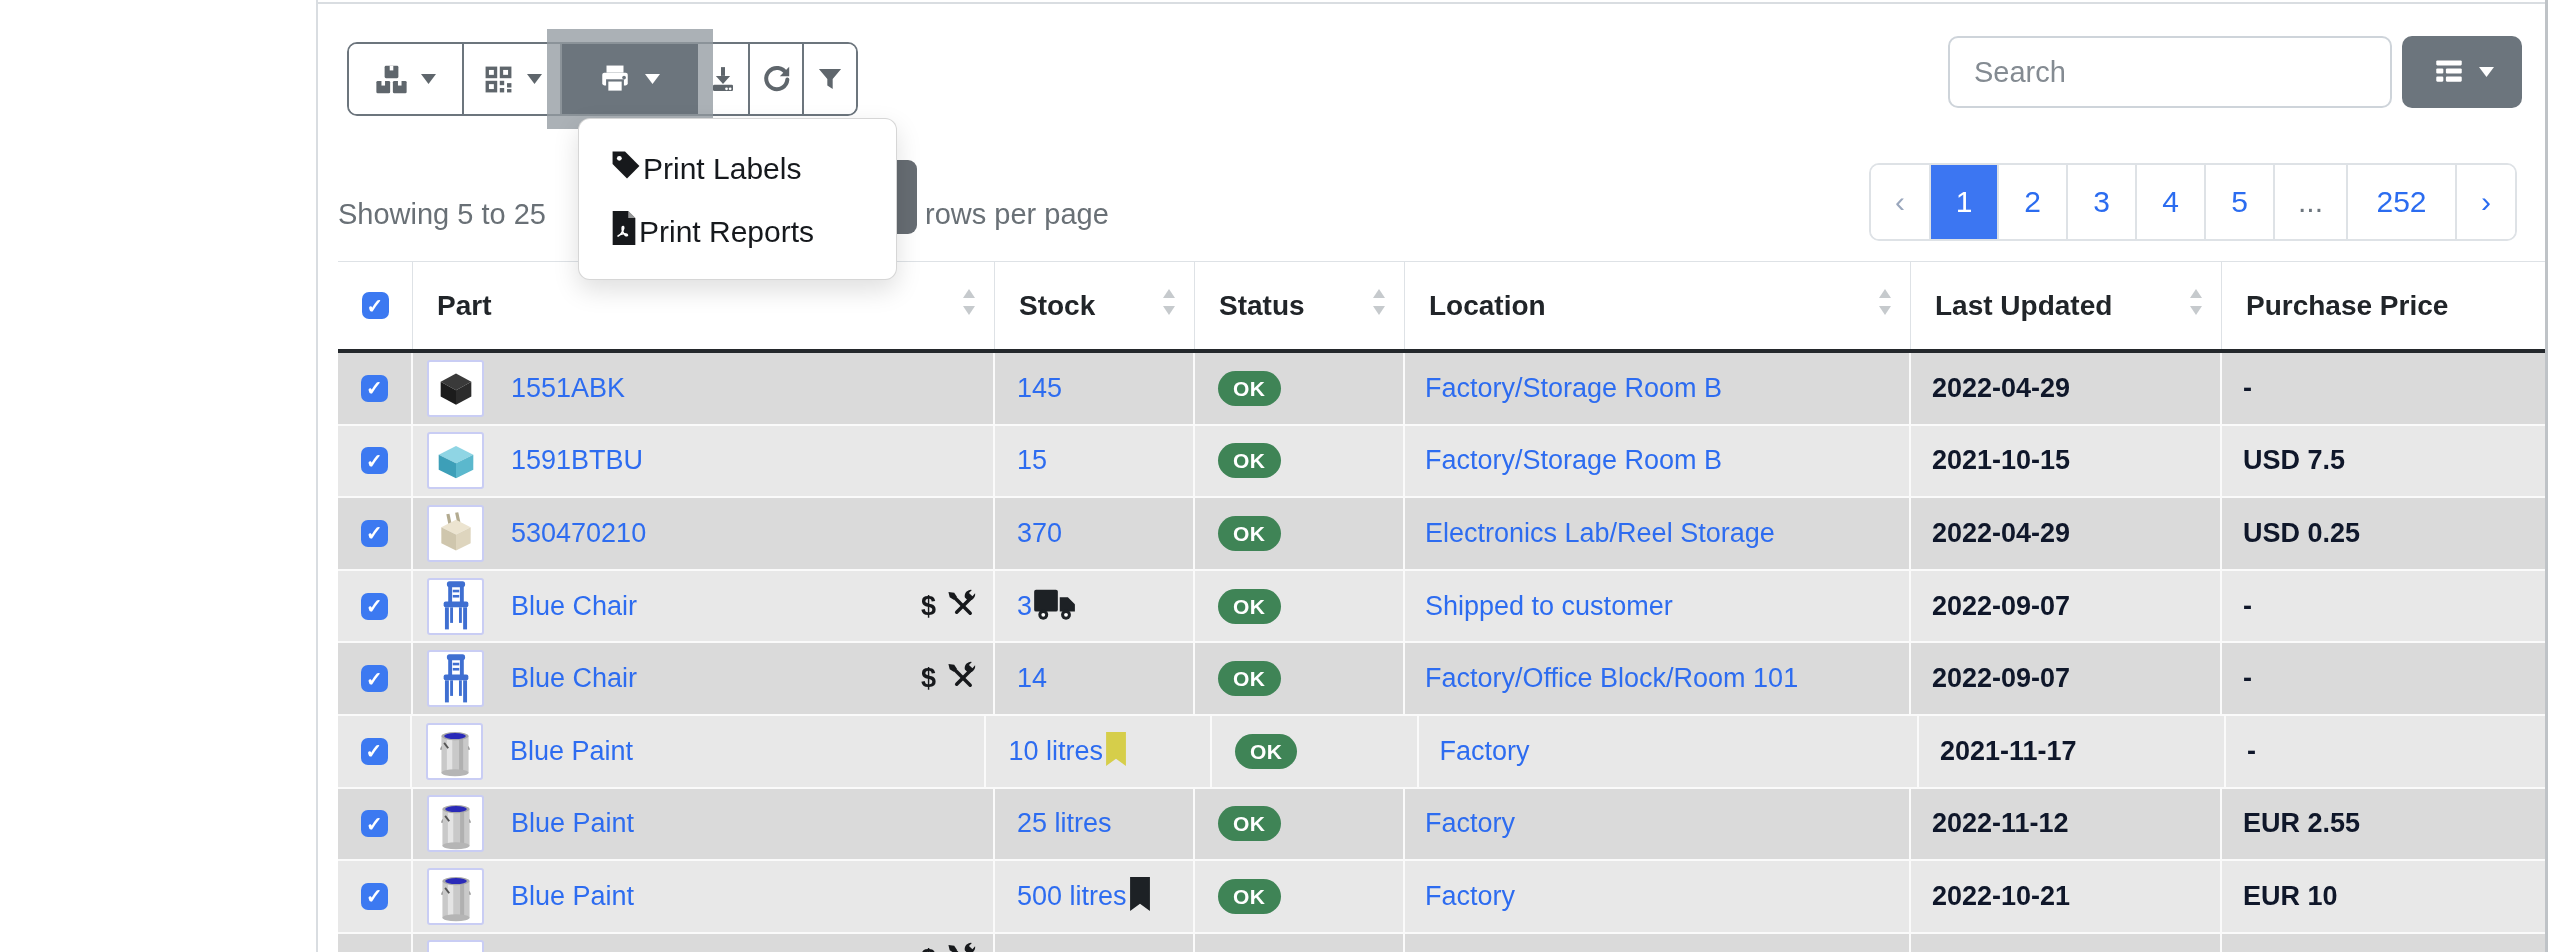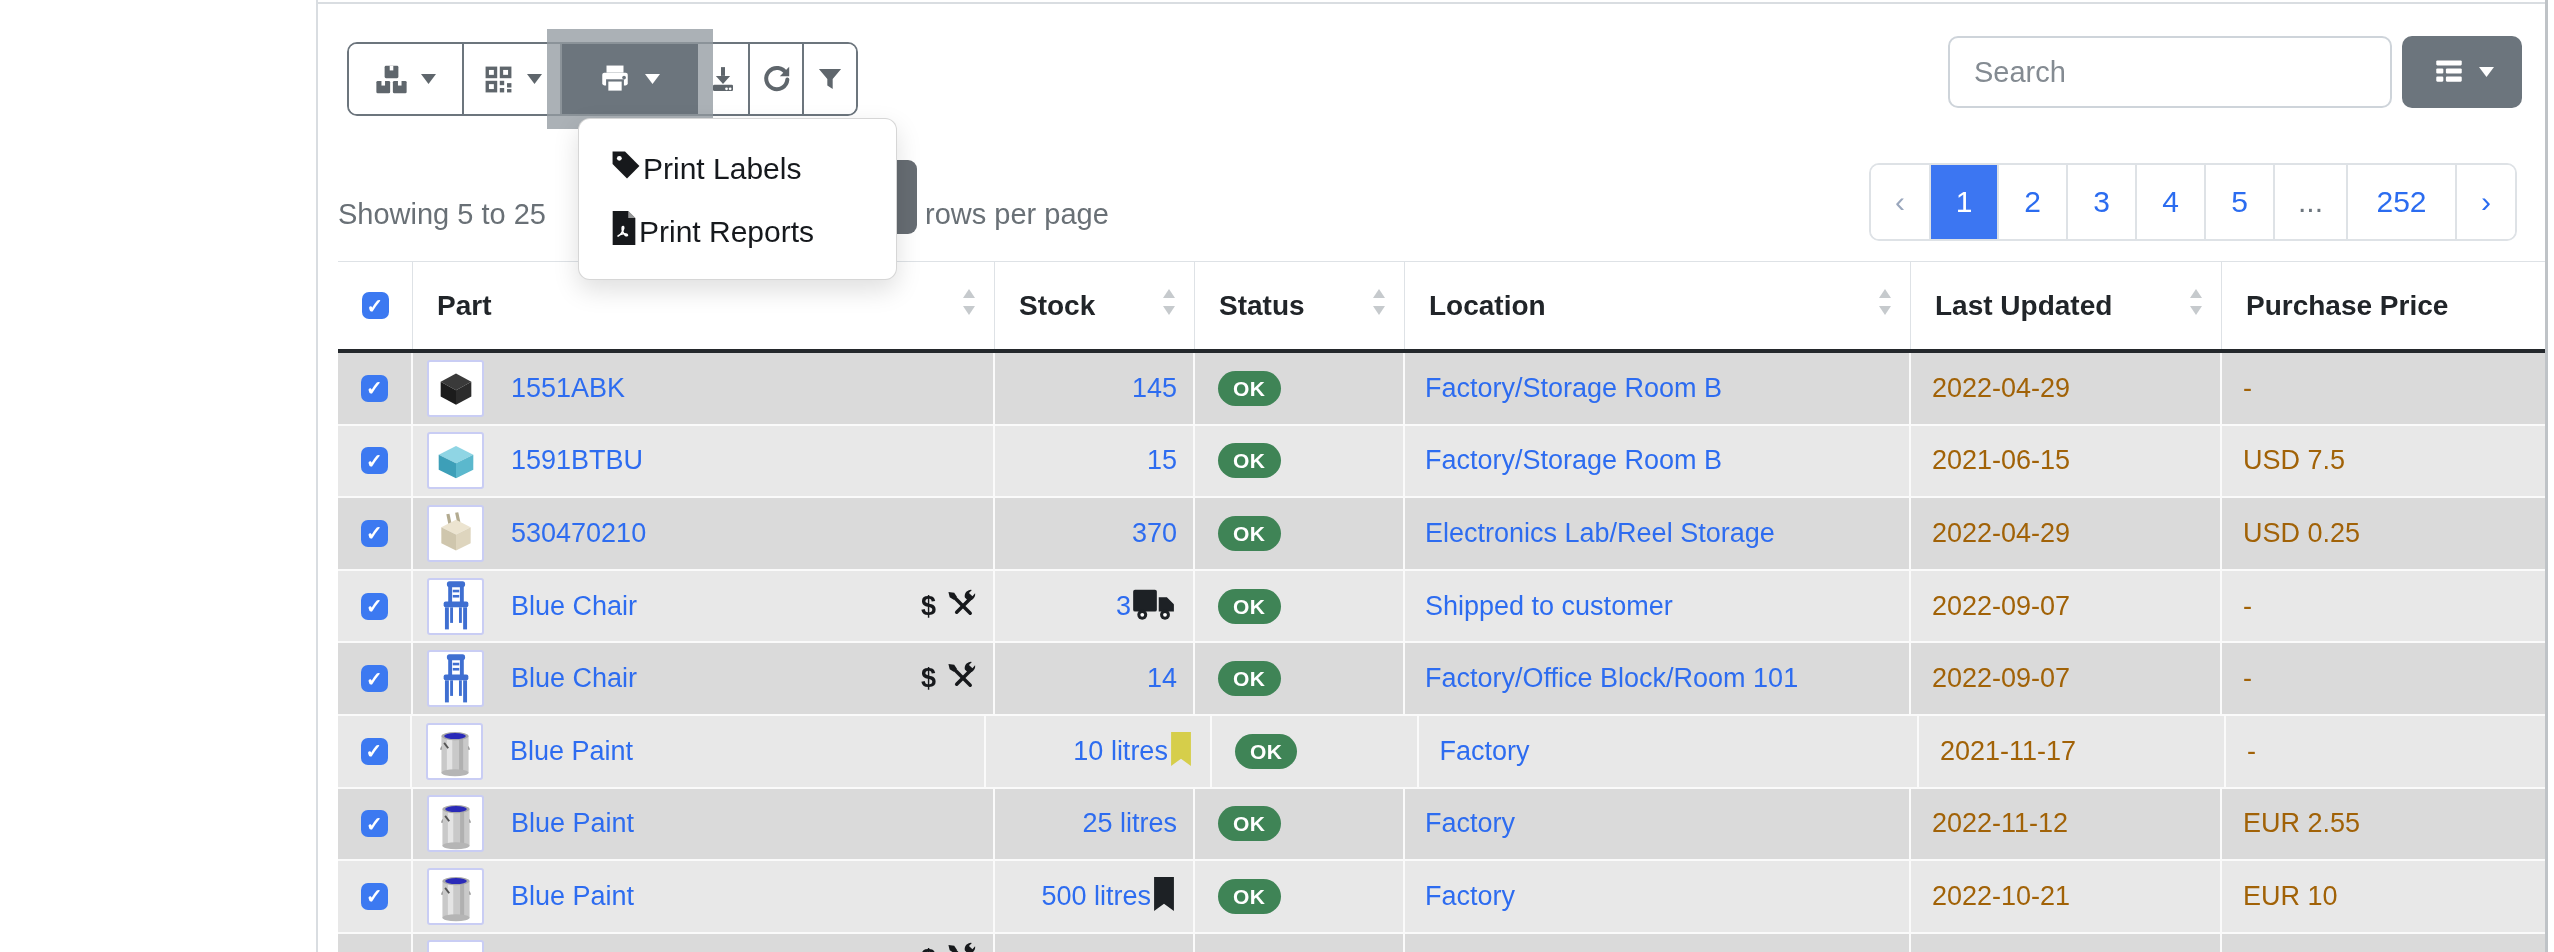--- a/index.html
+++ b/index.html
@@ -67,26 +67,26 @@
   .td:last-child{border-right:none;}
   .cb-wrap{justify-content:center;}
   .checkbox{width:27px;height:27px;background:#3c79f1;border-radius:7px;display:flex;align-items:center;
             justify-content:center;color:#fff;font-size:20px;font-weight:bold;cursor:pointer;flex:none;}
   .thumb{width:57px;height:57px;background:#fff;border:2px solid #c9cdf4;border-radius:3px;flex:none;
          display:flex;align-items:center;justify-content:center;overflow:hidden;cursor:pointer;box-sizing:border-box;}
   a.lnk{color:#2d6cf0;text-decoration:none;font-size:27px;cursor:pointer;}
   .part-cell{padding-left:14px;gap:27px;}
   .part-icons{margin-left:auto;display:flex;align-items:center;gap:10px;padding-right:16px;color:#17191c;}
   .dollar{font-size:27px;font-weight:bold;color:#17191c;}
-  .stock-cell{padding-left:22px;padding-right:16px;justify-content:flex-end;}
+  .stock-cell{padding-left:22px;padding-right:16px;justify-content:flex-start;}
   .status-cell{padding-left:23px;}
   .badge-ok{background:#3f8456;color:#fff;font-size:21px;font-weight:bold;letter-spacing:.5px;
             padding:7px 15px;border-radius:24px;line-height:1;}
   .loc-cell{padding-left:20px;}
-  .txt-cell{padding-left:21px;font-size:27px;color:#a16207;}
+  .txt-cell{padding-left:21px;font-size:27px;color:#0f172a;font-weight:bold;}
   .tbody .tr.partial .td{align-items:flex-start;}
   .tbody .tr.partial .thumb{margin-top:6px;}
   .tbody .tr.partial .part-icons{margin-top:8px;}
 </style>
 </head>
 <body>
 
 <div id="app">
   <div class="panel-border-left"></div>
   <div class="panel-border-top"></div>
@@ -324,21 +324,21 @@
           </div>
           <div class="td stock-cell" style="width:200px">
             <a class="lnk">15</a>
           </div>
           <div class="td status-cell" style="width:210px">
             <span class="badge-ok">OK</span>
           </div>
           <div class="td loc-cell" style="width:506px">
             <a class="lnk">Factory/Storage Room B</a>
           </div>
-          <div class="td txt-cell" style="width:311px">2021-06-15</div>
+          <div class="td txt-cell" style="width:311px">2021-10-15</div>
           <div class="td txt-cell" style="width:323px">USD 7.5</div>
         </div>
         <div class="tr">
           <div class="td cb-wrap" style="width:75px;justify-content:center">
             <div class="checkbox">✓</div>
           </div>
           <div class="td part-cell" style="width:582px">
             <span class="thumb">
               <svg width="44" height="48" viewBox="0 0 30 32">
                 <rect x="9" y="3" width="2.2" height="7" fill="#b3ab90" transform="rotate(-12 10 6)"></rect>

